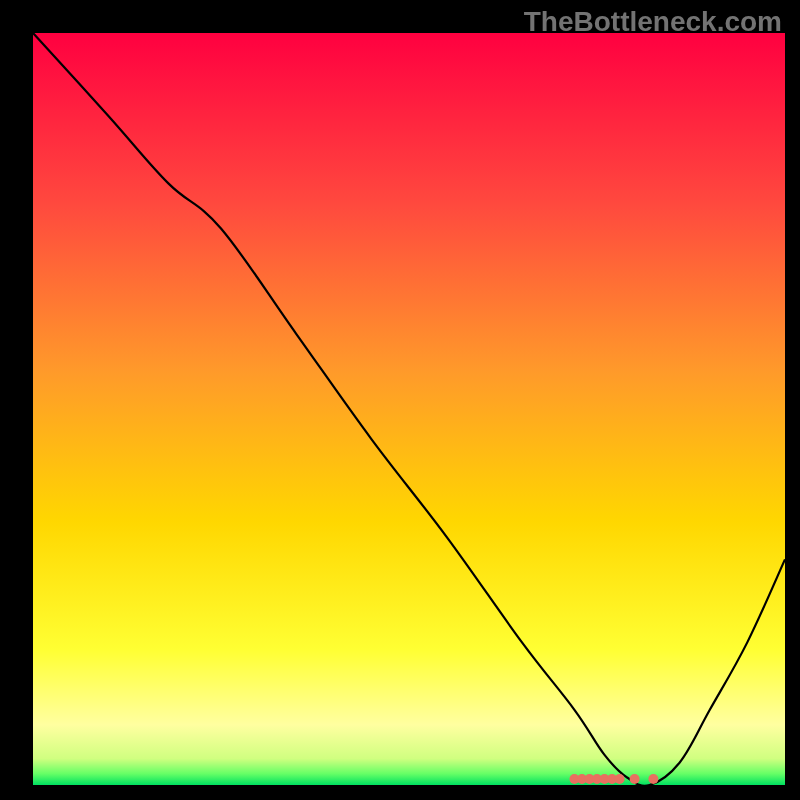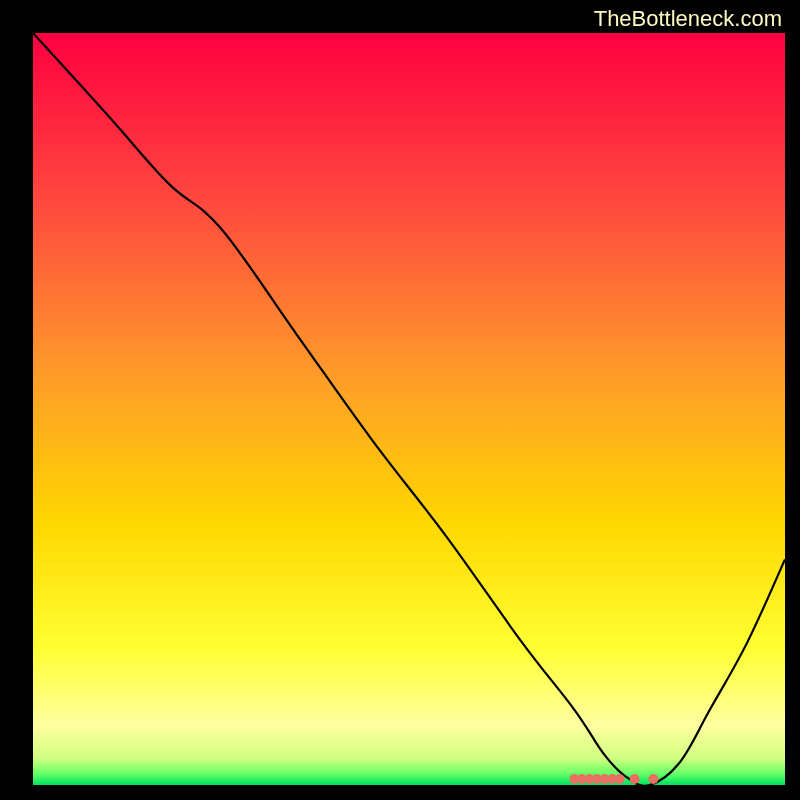--- a/index.html
+++ b/index.html
@@ -15,23 +15,23 @@
     width: 800px;
     height: 800px;
     position: relative;
     background: #000000;
   }
   .watermark {
     position: absolute;
     top: 6px;
     right: 18px;
     font-family: Arial, Helvetica, sans-serif;
-    font-size: 22px;
-    font-weight: normal;
-    color: #fef9c3;
+    font-size: 28px;
+    font-weight: bold;
+    color: #737373;
     z-index: 5;
   }
   svg {
     display: block;
   }
 </style>
 </head>
 <body>
 
 <div class="container">

